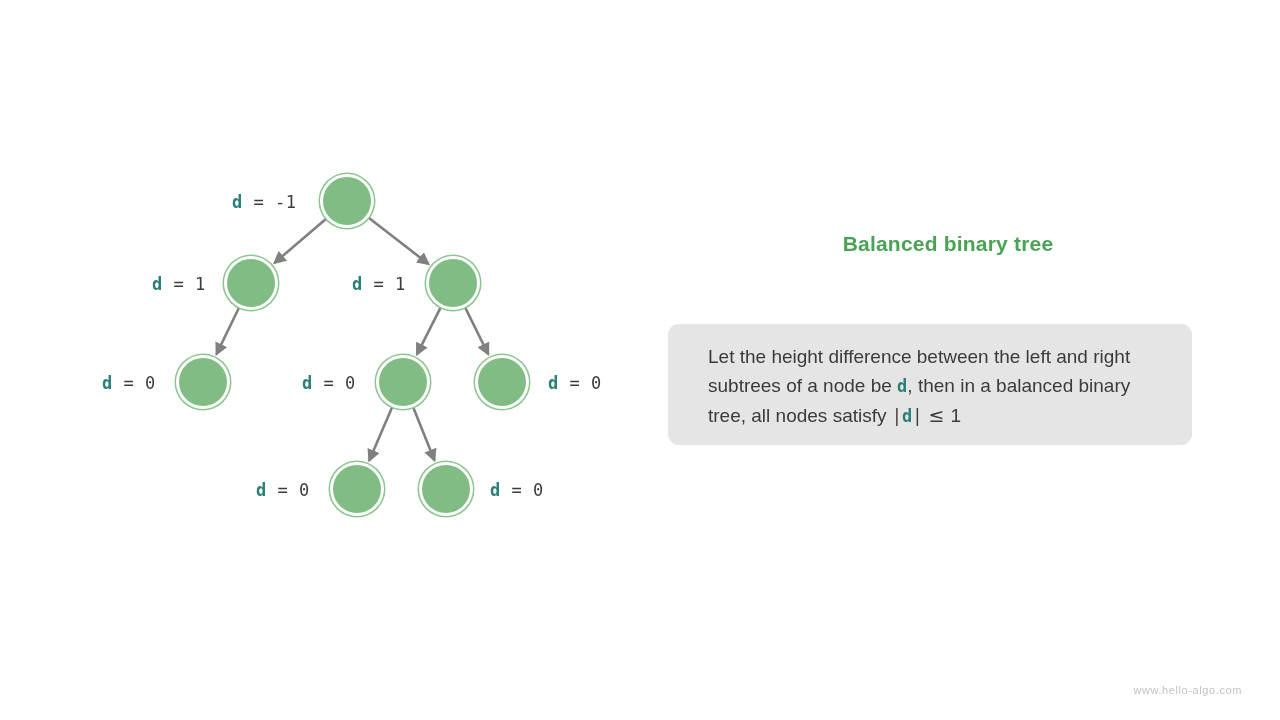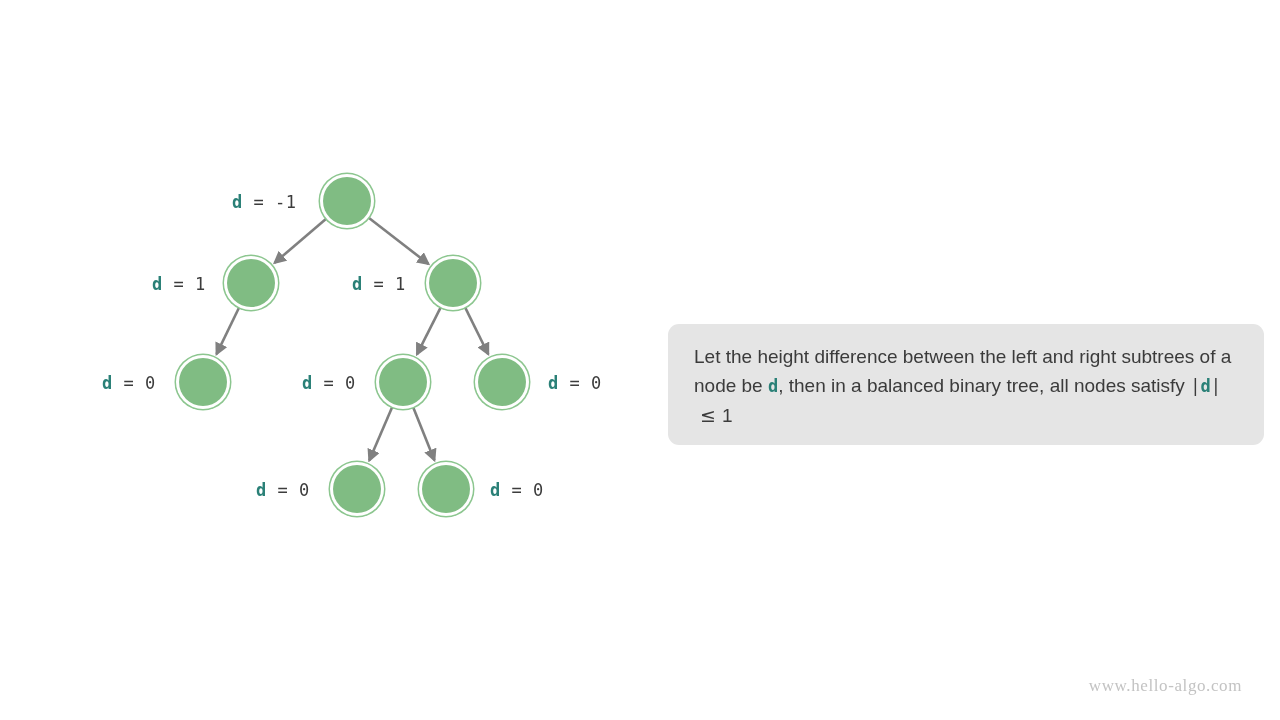--- a/index.html
+++ b/index.html
@@ -78,26 +78,26 @@
     font-size: 21px;
     font-weight: bold;
     color: #4aa355;
     letter-spacing: 0.2px;
   }
 
   #info-box {
     position: absolute;
     left: 8px;
     top: 324px;
-    width: 596px;
+    width: 524px;
     height: 121px;
     background: #e5e5e5;
     border-radius: 11px;
     box-sizing: border-box;
-    padding: 18px 22px 0 26px;
+    padding: 18px 22px 0 40px;
   }
 
   #info-text {
     font-family: "Liberation Sans", sans-serif;
     font-size: 19px;
     line-height: 29px;
     color: #3b3b3b;
   }
   #info-text .var {
     font-family: "DejaVu Sans Mono", monospace;
@@ -115,22 +115,22 @@
     color: #3b3b3b;
     font-size: 19px;
     padding: 0 6px;
   }
 
   
   #watermark {
     position: absolute;
     right: 38px;
     bottom: 24px;
-    font-family: Liberation Serif, serif;
-    font-size: 17px;
+    font-family: Liberation Sans, sans-serif;
+    font-size: 11px;
     color: #c3c3c3;
     letter-spacing: 0.6px;
   }
 </style>
 </head>
 <body>
 
 <div id="stage">
 
   <div id="tree-diagram">
@@ -167,20 +167,21 @@
         <div class="node-label" style="left: 102px; top: 373px;"><span class="var">d</span><span> = </span><span>0</span></div>
         <div class="node-label" style="left: 302px; top: 373px;"><span class="var">d</span><span> = </span><span>0</span></div>
         <div class="node-label" style="left: 548px; top: 373px;"><span class="var">d</span><span> = </span><span>0</span></div>
         <div class="node-label" style="left: 256px; top: 480px;"><span class="var">d</span><span> = </span><span>0</span></div>
         <div class="node-label" style="left: 490px; top: 480px;"><span class="var">d</span><span> = </span><span>0</span></div>
       </div>
   </div>
 
   <div id="right-panel">
 
+    <div id="panel-title">Balanced binary tree</div>
 
     <div id="info-box">
       <div id="info-text">
         <span>Let the height difference between the left and right subtrees of a node be</span><span>&nbsp;</span><span class="var">d</span><span>, then in a balanced binary tree, all nodes satisfy</span><span>&nbsp;</span><span class="bar">|</span><span class="var">d</span><span class="bar">|</span><span class="rel">≤</span><span>1</span>
       </div>
     </div>
   </div>
 
   <div id="watermark">www.hello-algo.com</div>
 

